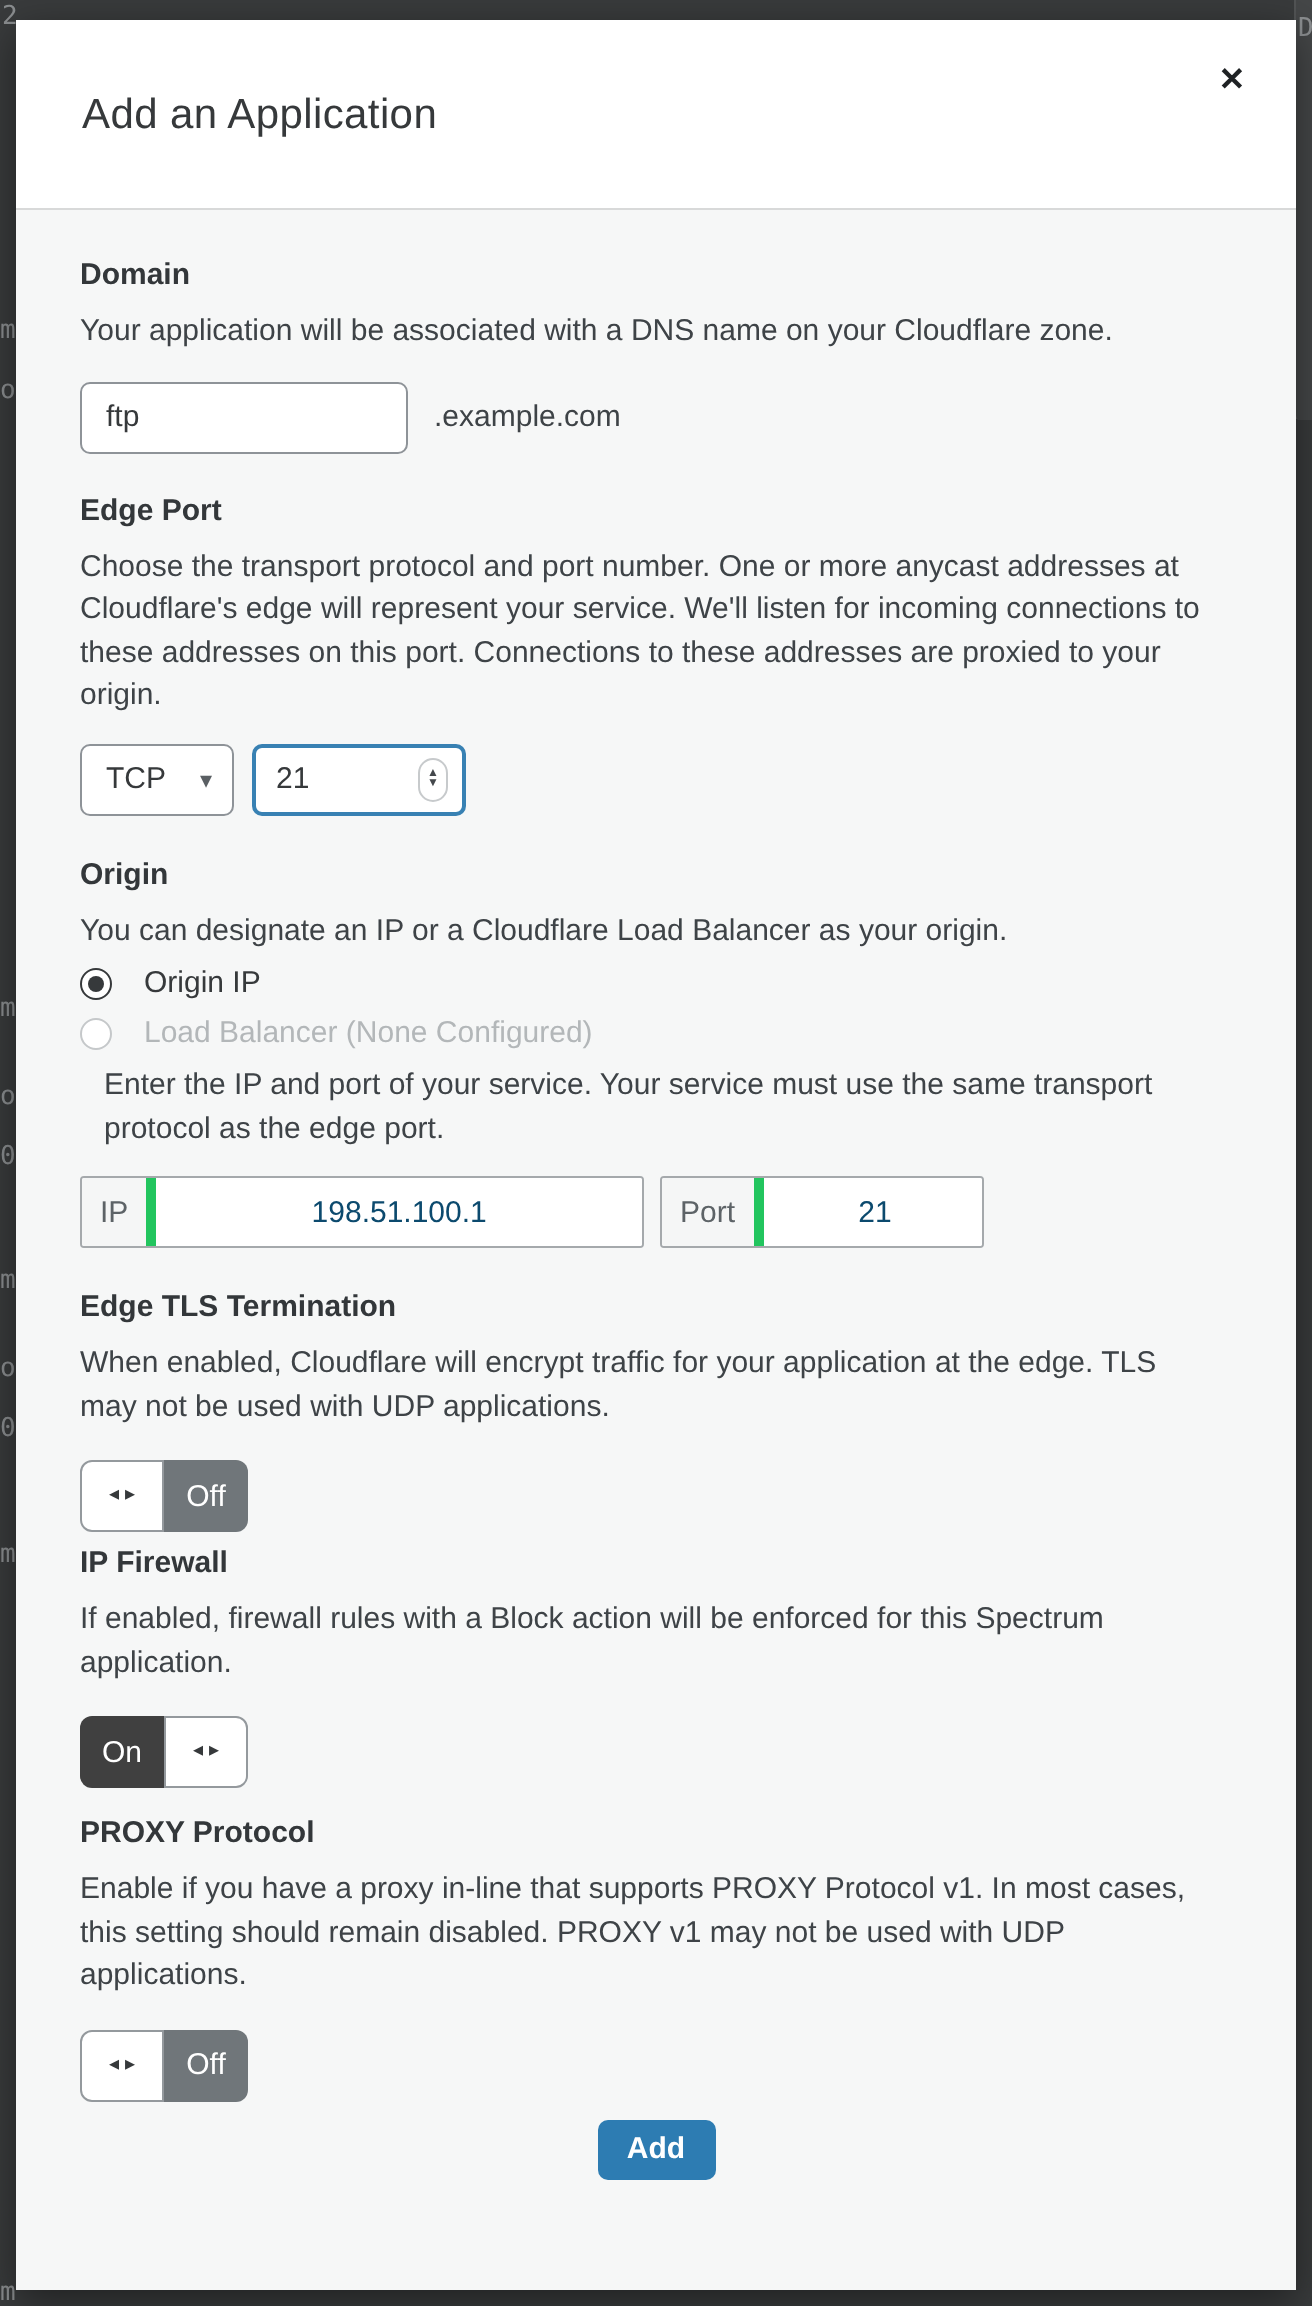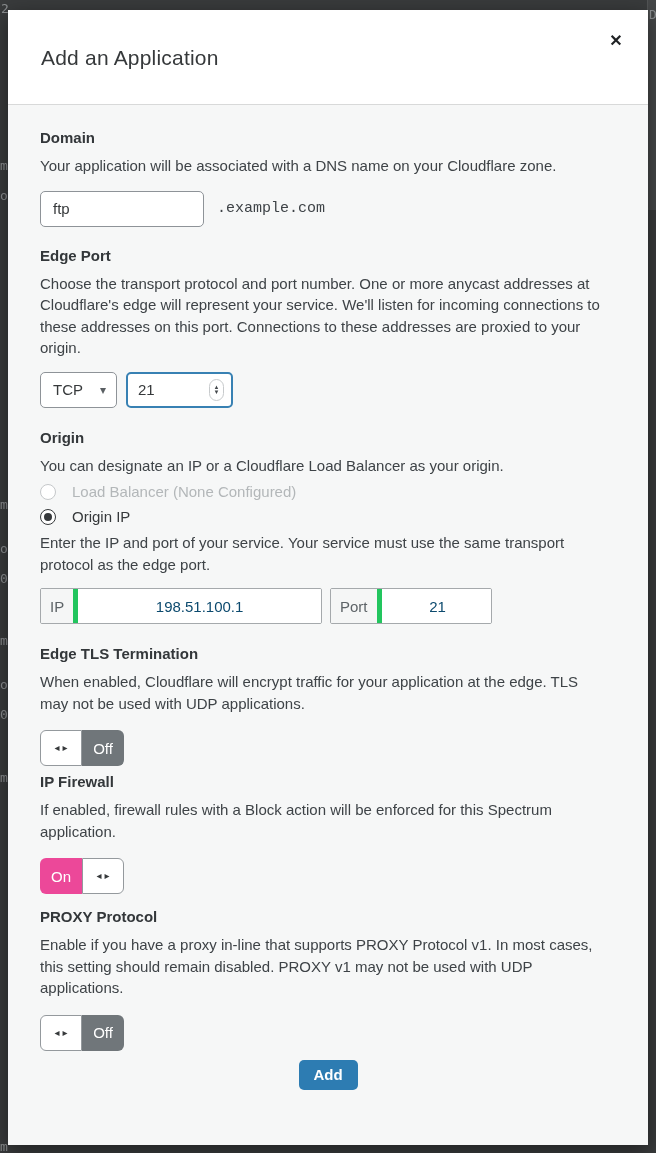--- a/index.html
+++ b/index.html
@@ -33,21 +33,21 @@
   .section-desc {
     font-size:15px; color:#3e4347; line-height:21.5px; white-space:pre-line; margin-right:-14px;
   }
   
   .domain-row { display:flex; align-items:center; gap:13px; margin-top:14px; }
   .text-input {
     height:36px; border:1px solid #8e9398; border-radius:5px; background:#fff;
     font:15px "Liberation Sans","DejaVu Sans",sans-serif; color:#36393b; padding:0 12px; outline:none;
   }
   .domain-input { width:164px; }
-  .suffix-label { font-size:15px; color:#3e4347;font-family:Liberation Mono, monospace; }
+  .suffix-label { font-size:15px; color:#3e4347; }
   
   .edgeport-row { display:flex; gap:9px; margin-top:13px; }
   .select-box {
     width:77px; height:36px; background:#fff; border:1px solid #8e9398; border-radius:5px;
     display:flex; align-items:center; justify-content:space-between; padding:0 10px 0 12px;
     font-size:15px; color:#36393b; cursor:pointer;
   }
   .caret { font-size:12px; color:#5a5f63; line-height:1; }
   .number-box {
     width:107px; height:36px; background:#fff; border:2px solid #3881b3; border-radius:5px;
@@ -67,21 +67,21 @@
   .radio-circle {
     width:16px; height:16px; border-radius:50%; border:1px solid #36393b; background:#fff;
     position:relative; flex:0 0 auto;
   }
   .radio-circle.selected::after {
     content:""; position:absolute; inset:3px; border-radius:50%; background:#36393b;
   }
   .radio-circle.disabled { border-color:#c5c8ca; }
   .radio-label { font-size:15px; color:#36393b; }
   .radio-label.disabled { color:#b3b7b9; }
-  .ip-desc { margin-top:3px; }
+  .ip-desc { margin-top:3px;margin-left:12px; }
   
   .ip-row { display:flex; gap:8px; margin-top:13px; }
   .input-group {
     display:flex; height:36px; background:#fff; border:1px solid #a5a9ac; border-radius:2px; overflow:hidden;
   }
   .input-group .prefix {
     background:#f5f6f6; border-right:5px solid #22c55e; display:flex; align-items:center;
     padding:0 9px; font-size:15px; color:#5d6367;
   }
   .input-group input {
@@ -90,21 +90,21 @@
   }
   .group-ip { width:282px; } .group-ip input { width:248px; }
   .group-port { width:162px; } .group-port input { width:112px; }
   
   .toggle { display:inline-flex; height:36px; margin-top:16px; cursor:pointer; border-radius:6px; }
   .seg { width:42px; display:flex; align-items:center; justify-content:center; font-size:15px; }
   .seg-knob { background:#fff; border:1px solid #94999d; gap:3px; }
   .seg-knob span { font-size:10px; color:#36393b; line-height:1; }
   .toggle-off .seg-knob { border-radius:6px 0 0 6px; }
   .toggle-off .seg-state { background:#70767a; color:#fff; border-radius:0 6px 6px 0; }
-  .toggle-on .seg-state { background:#ec4899; color:#fff; border-radius:6px 0 0 6px; }
+  .toggle-on .seg-state { background:#404040; color:#fff; border-radius:6px 0 0 6px; }
   .toggle-on .seg-knob { border-radius:0 6px 6px 0; }
   
   .add-row { display:flex; justify-content:center; margin-top:9px; }
   .add-btn {
     min-width:59px; height:30px; padding:0 14px; background:#2d7cb2; border:none; border-radius:5px;
     color:#fff; font:700 15px "Liberation Sans","DejaVu Sans",sans-serif; cursor:pointer;
   }
 </style>
 </head>
 <body>
@@ -158,26 +158,26 @@
           <span>▼</span>
         </div>
       </div>
     </div>
 
     
     <div class="section-title" style="margin-top:21px">Origin</div>
     <div class="section-desc">You can designate an IP or a Cloudflare Load Balancer as your origin.</div>
     <div class="radio-list">
       <div class="radio-row">
+        <span class="radio-circle selected"></span>
+        <span class="radio-label">Origin IP</span>
+      </div>
+      <div class="radio-row">
         <span class="radio-circle disabled"></span>
         <span class="radio-label disabled">Load Balancer (None Configured)</span>
-      </div>
-      <div class="radio-row">
-        <span class="radio-circle selected"></span>
-        <span class="radio-label">Origin IP</span>
       </div>
     </div>
     <div class="section-desc ip-desc">Enter the IP and port of your service. Your service must use the same transport
 protocol as the edge port.</div>
     <div class="ip-row">
       <div class="input-group group-ip">
         <span class="prefix">IP</span>
         <input type="text" value="198.51.100.1" style="">
       </div>
       <div class="input-group group-port">

